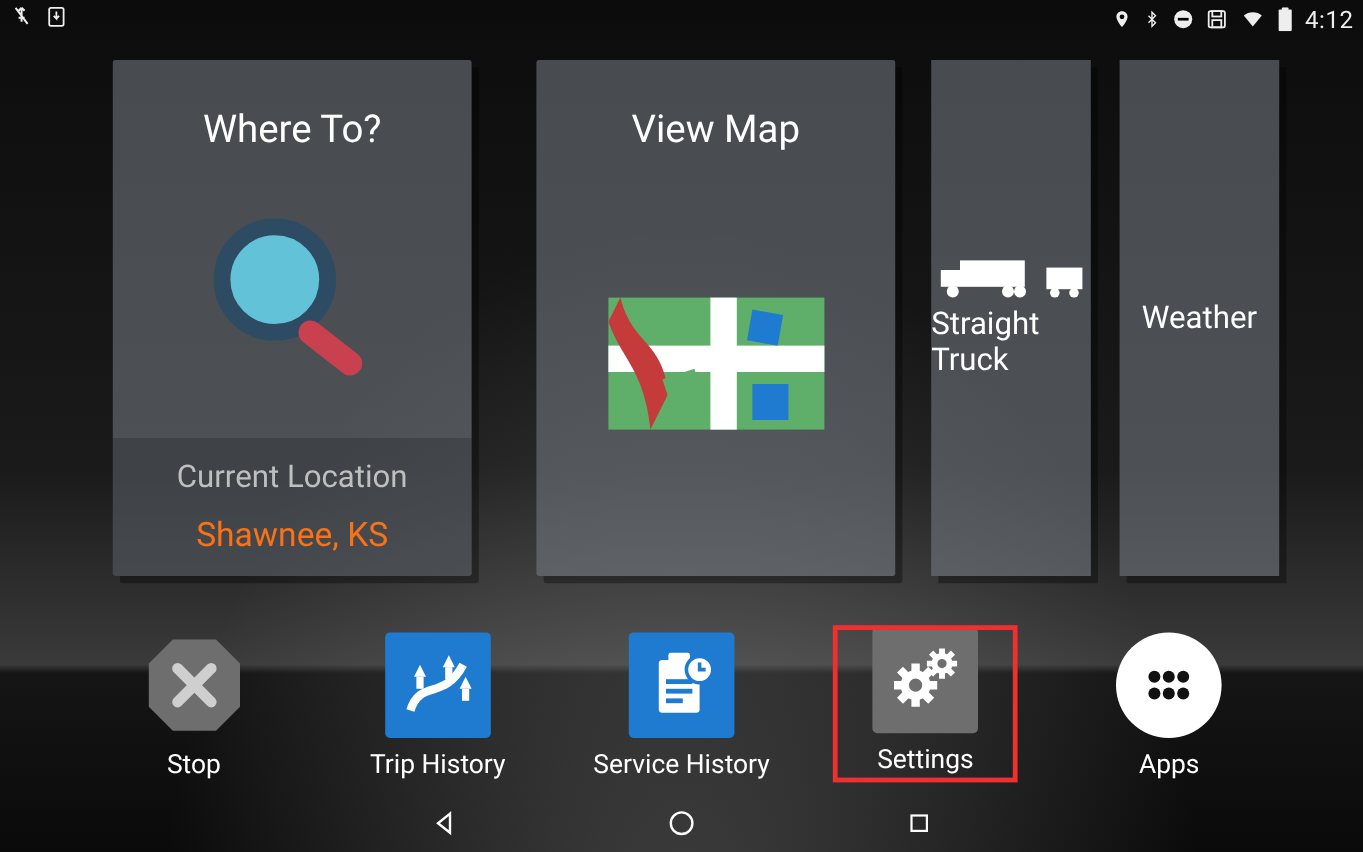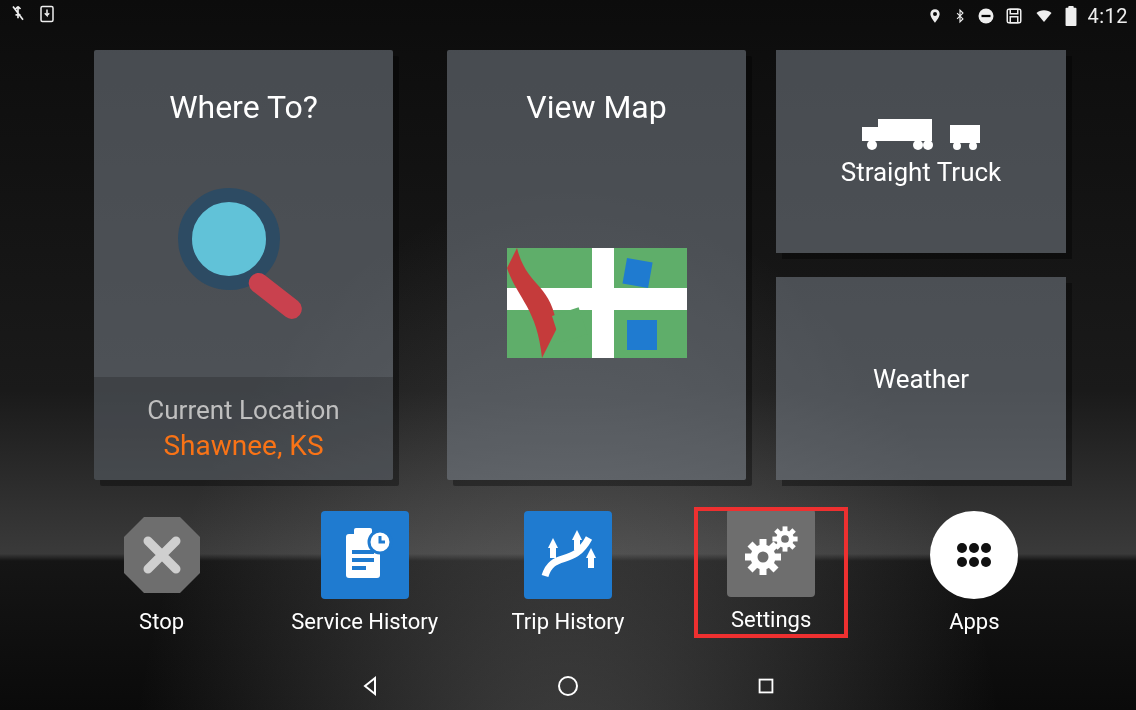--- a/index.html
+++ b/index.html
@@ -18,28 +18,28 @@
   .status-right svg{display:block;}
   .clock{font-weight:400;letter-spacing:0.5px;}
   
   .tiles{position:absolute;top:50px;left:70px;right:70px;height:430px;display:flex;gap:30px;}
   .col-big{flex:1;display:flex;}
   .tile{background:rgba(120,128,136,0.55);border-radius:2px;display:flex;flex-direction:column;align-items:center;position:relative;}
   .tile-shadow{box-shadow:6px 6px 0 rgba(0,0,0,0.35);}
   .where-to, .view-map{width:100%;height:100%;margin-left:24px;}
   .tile-title{font-size:32px;font-weight:400;margin-top:38px;}
   .tile-art{flex:1;display:flex;align-items:center;justify-content:center;}
-  .where-footer{width:100%;background:rgba(0,0,0,0.18);padding:18px 0;display:flex;flex-direction:column;align-items:center;gap:4px;}
+  .where-footer{width:100%;background:rgba(0,0,0,0.18);padding:18px 0;display:flex;flex-direction:column;align-items:center;gap:16px;}
   .where-footer .lbl{color:#bfbfbf;font-size:26px;}
   .where-footer .loc{color:#f97316;font-size:28px;}
-  .col-side{width:290px;display:flex;flex-direction:column;gap:24px;}
+  .col-side{width:290px;display:flex;flex-direction:row;gap:24px;}
   .side-tile{flex:1;background:rgba(120,128,136,0.55);display:flex;flex-direction:column;align-items:center;justify-content:center;font-size:26px;box-shadow:6px 6px 0 rgba(0,0,0,0.35);}
   .side-tile .truck-row{display:flex;align-items:flex-end;gap:8px;margin-bottom:6px;}
   
-  .dock{position:absolute;left:0;right:0;bottom:60px;height:155px;display:flex;justify-content:space-around;align-items:center;padding:0 60px;}
+  .dock{position:absolute;left:0;right:0;bottom:60px;height:155px;display:flex;justify-content:space-around;align-items:flex-end;padding:0 60px;}
   .dock-item{display:flex;flex-direction:column;align-items:center;gap:10px;width:150px;}
   .dock-icon{width:88px;height:88px;display:flex;align-items:center;justify-content:center;border-radius:4px;}
   .dock-label{font-size:22px;white-space:nowrap;}
   .highlight{outline:4px solid #ee3030;outline-offset:-2px;padding:4px;}
   .highlight .dock-icon{margin-top:-4px;}
   
   .navbar{position:absolute;bottom:0;left:0;right:0;height:48px;display:flex;align-items:center;justify-content:center;gap:170px;}
   .navbtn{width:28px;height:28px;display:flex;align-items:center;justify-content:center;}
 </style>
 </head>
@@ -168,48 +168,48 @@
           <polygon points="26,6 62,6 82,26 82,62 62,82 26,82 6,62 6,26" fill="#6e6e6e"></polygon>
           <path d="M30 30 L58 58 M58 30 L30 58" stroke="#cfcfcf" stroke-width="9" stroke-linecap="round"></path>
         </svg>
       </div>
       <div class="dock-label">Stop</div>
     </div>
 
 
     <div class="dock-item">
       <div class="dock-icon" style="background:#1f7bd0">
-        <svg width="70" height="70" viewBox="0 0 70 70" fill="#fff">
-          <rect x="16" y="14" width="34" height="44" rx="3"></rect>
-          <rect x="24" y="8" width="18" height="10" rx="2"></rect>
-          <rect x="22" y="30" width="22" height="4" fill="#1f7bd0"></rect>
-          <rect x="22" y="38" width="22" height="4" fill="#1f7bd0"></rect>
-          <rect x="22" y="46" width="14" height="4" fill="#1f7bd0"></rect>
-          <circle cx="50" cy="22" r="11" fill="#fff" stroke="#1f7bd0" stroke-width="3"></circle>
-          <path d="M50 16v6h5" stroke="#1f7bd0" stroke-width="3" fill="none"></path>
-        </svg>
-      </div>
-      <div class="dock-label">Service History</div>
-    </div>
-
-    <div class="dock-item">
-      <div class="dock-icon" style="background:#1f7bd0">
         <svg width="70" height="70" viewBox="0 0 70 70">
           <path d="M12 56 C 20 30, 40 48, 56 18" stroke="#fff" stroke-width="7" fill="none"></path>
           <g fill="#fff">
             <path d="M20 18l-5 10h10z"></path>
               <rect x="17" y="28" width="6" height="10"></rect>
             <path d="M44 10l-5 10h10z"></path>
               <rect x="41" y="20" width="6" height="10"></rect>
             <path d="M58 28l-5 10h10z"></path>
               <rect x="55" y="38" width="6" height="10"></rect>
           </g>
         </svg>
       </div>
       <div class="dock-label">Trip History</div>
+    </div>
+
+    <div class="dock-item">
+      <div class="dock-icon" style="background:#1f7bd0">
+        <svg width="70" height="70" viewBox="0 0 70 70" fill="#fff">
+          <rect x="16" y="14" width="34" height="44" rx="3"></rect>
+          <rect x="24" y="8" width="18" height="10" rx="2"></rect>
+          <rect x="22" y="30" width="22" height="4" fill="#1f7bd0"></rect>
+          <rect x="22" y="38" width="22" height="4" fill="#1f7bd0"></rect>
+          <rect x="22" y="46" width="14" height="4" fill="#1f7bd0"></rect>
+          <circle cx="50" cy="22" r="11" fill="#fff" stroke="#1f7bd0" stroke-width="3"></circle>
+          <path d="M50 16v6h5" stroke="#1f7bd0" stroke-width="3" fill="none"></path>
+        </svg>
+      </div>
+      <div class="dock-label">Service History</div>
     </div>
 
     <div class="dock-item highlight">
       <div class="dock-icon" style="background:#6e6e6e">
         <svg width="72" height="72" viewBox="0 0 72 72" fill="#fff">
           <g transform="translate(28,40)">
             <circle r="9" fill="none" stroke="#fff" stroke-width="7"></circle>
             <g stroke="#fff" stroke-width="7">
                 <line x1="0" y1="-18" x2="0" y2="-11"></line>
                 <line x1="0" y1="18" x2="0" y2="11"></line>

